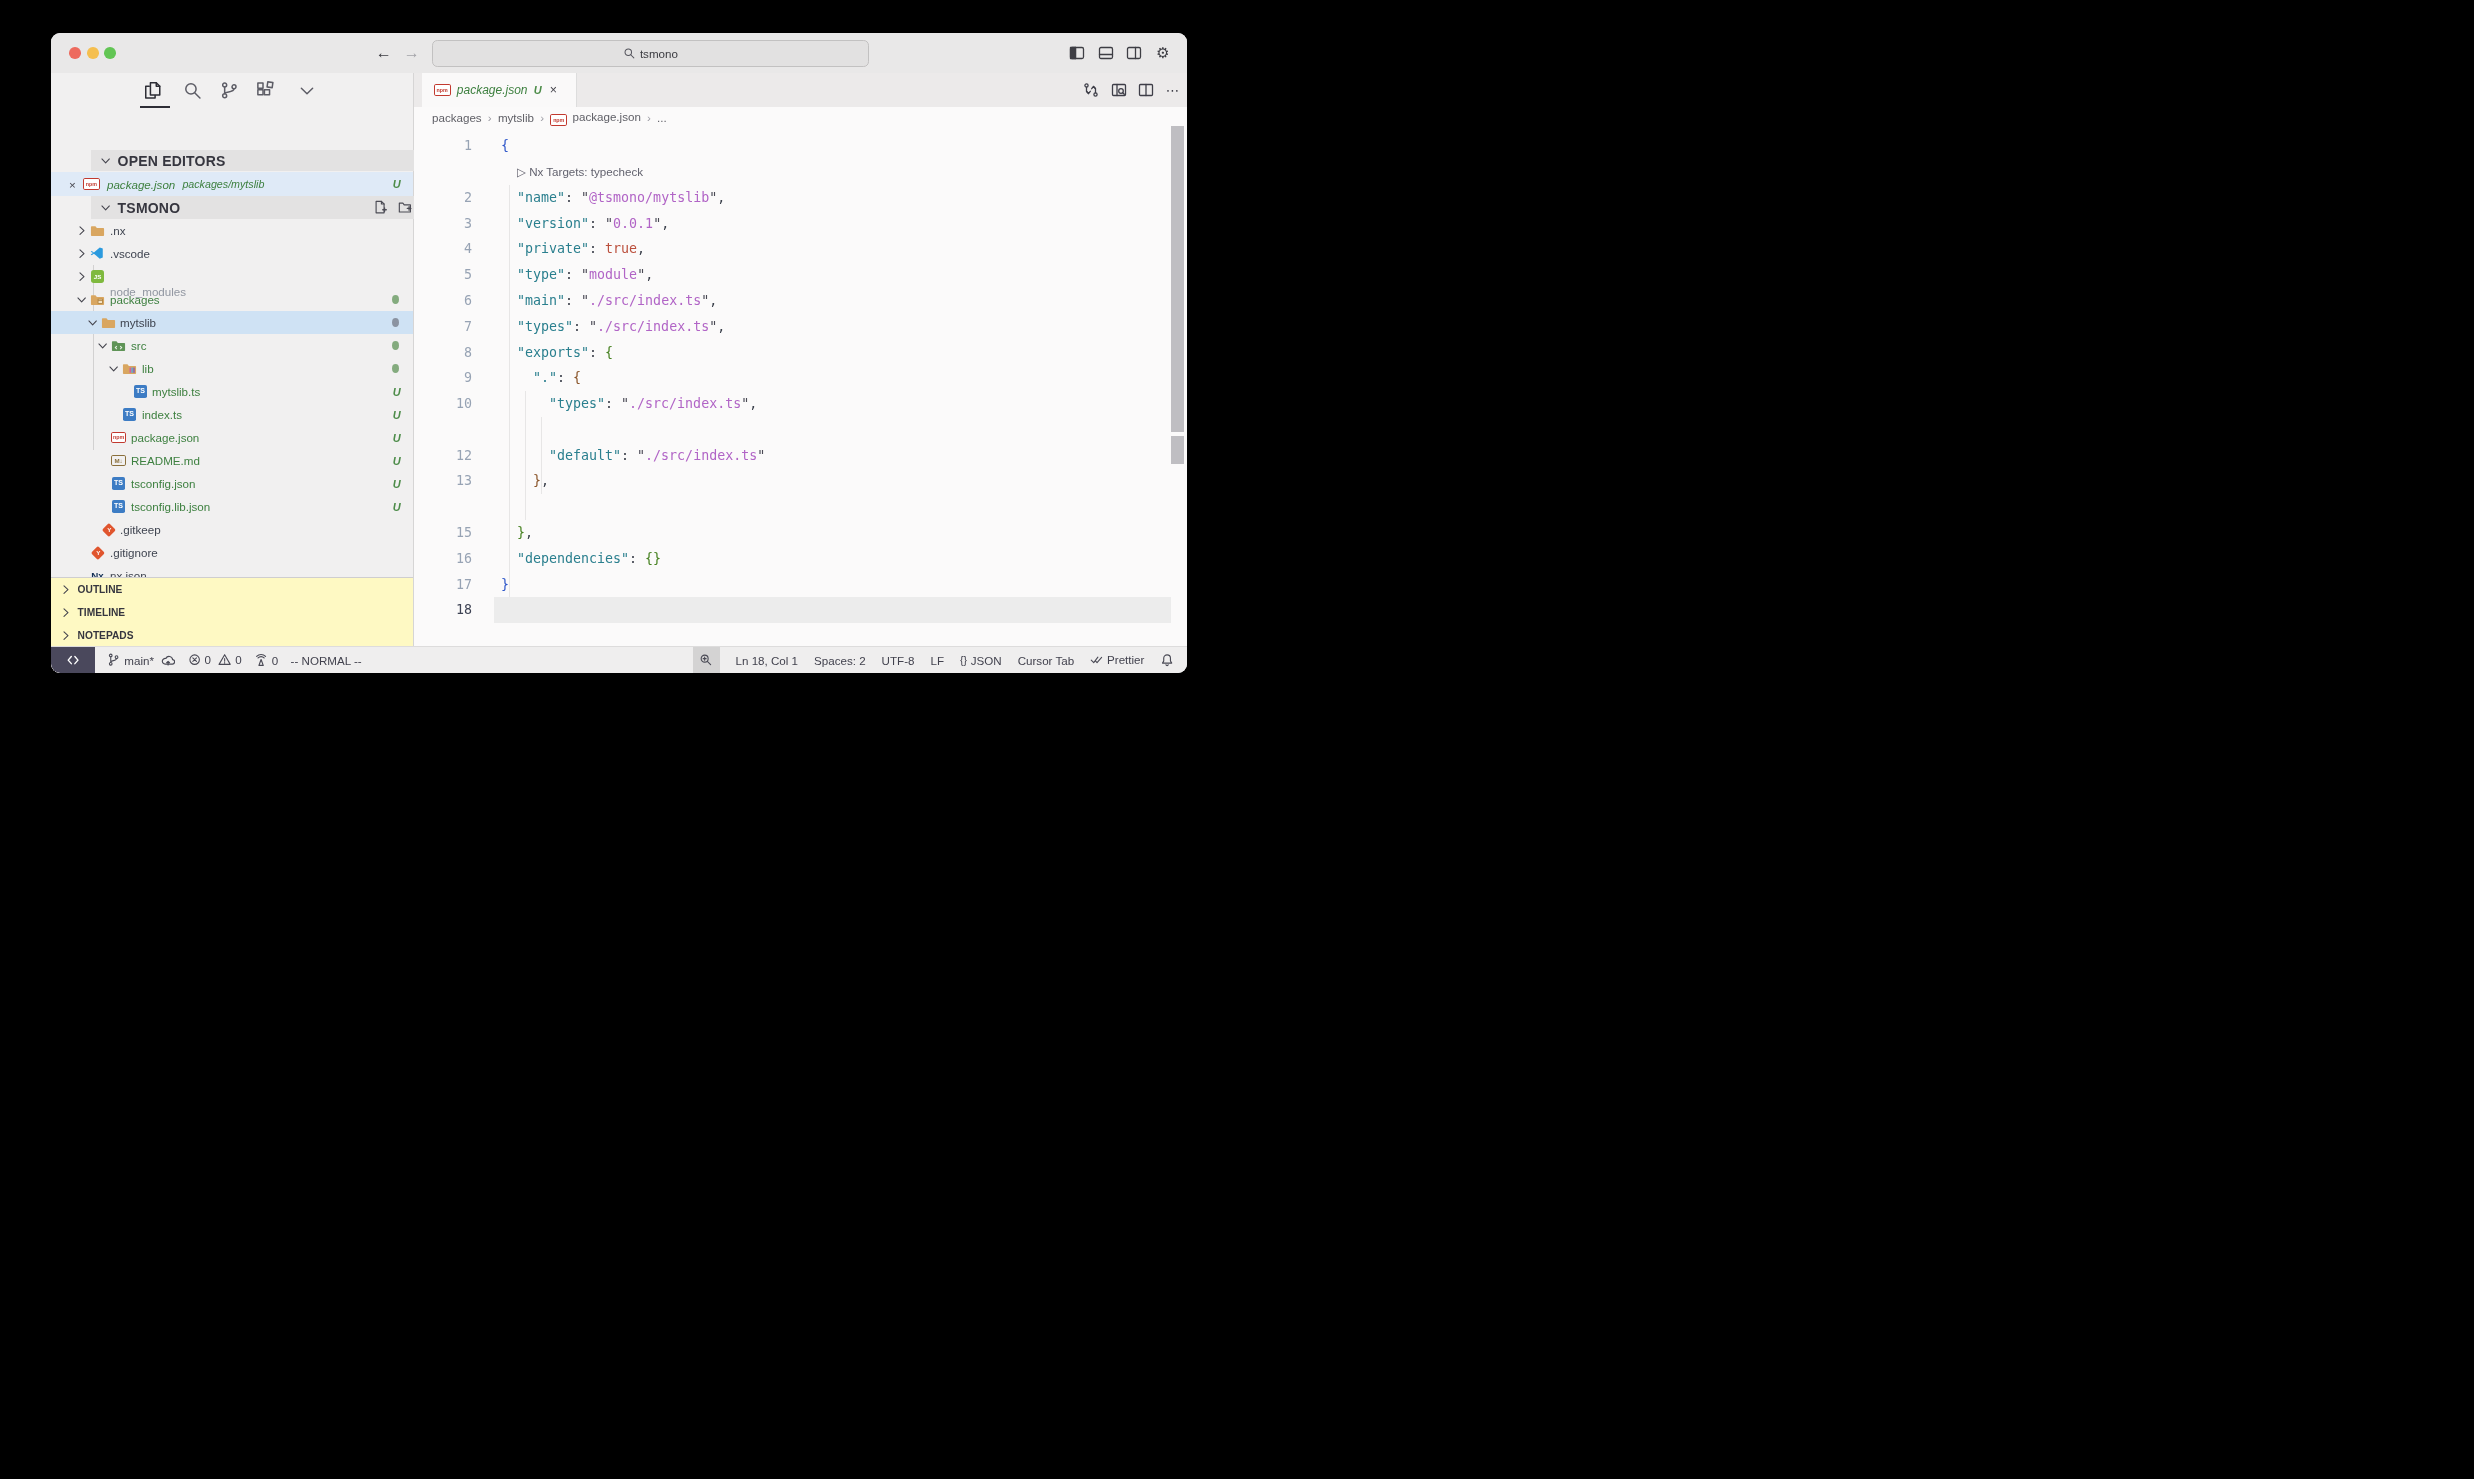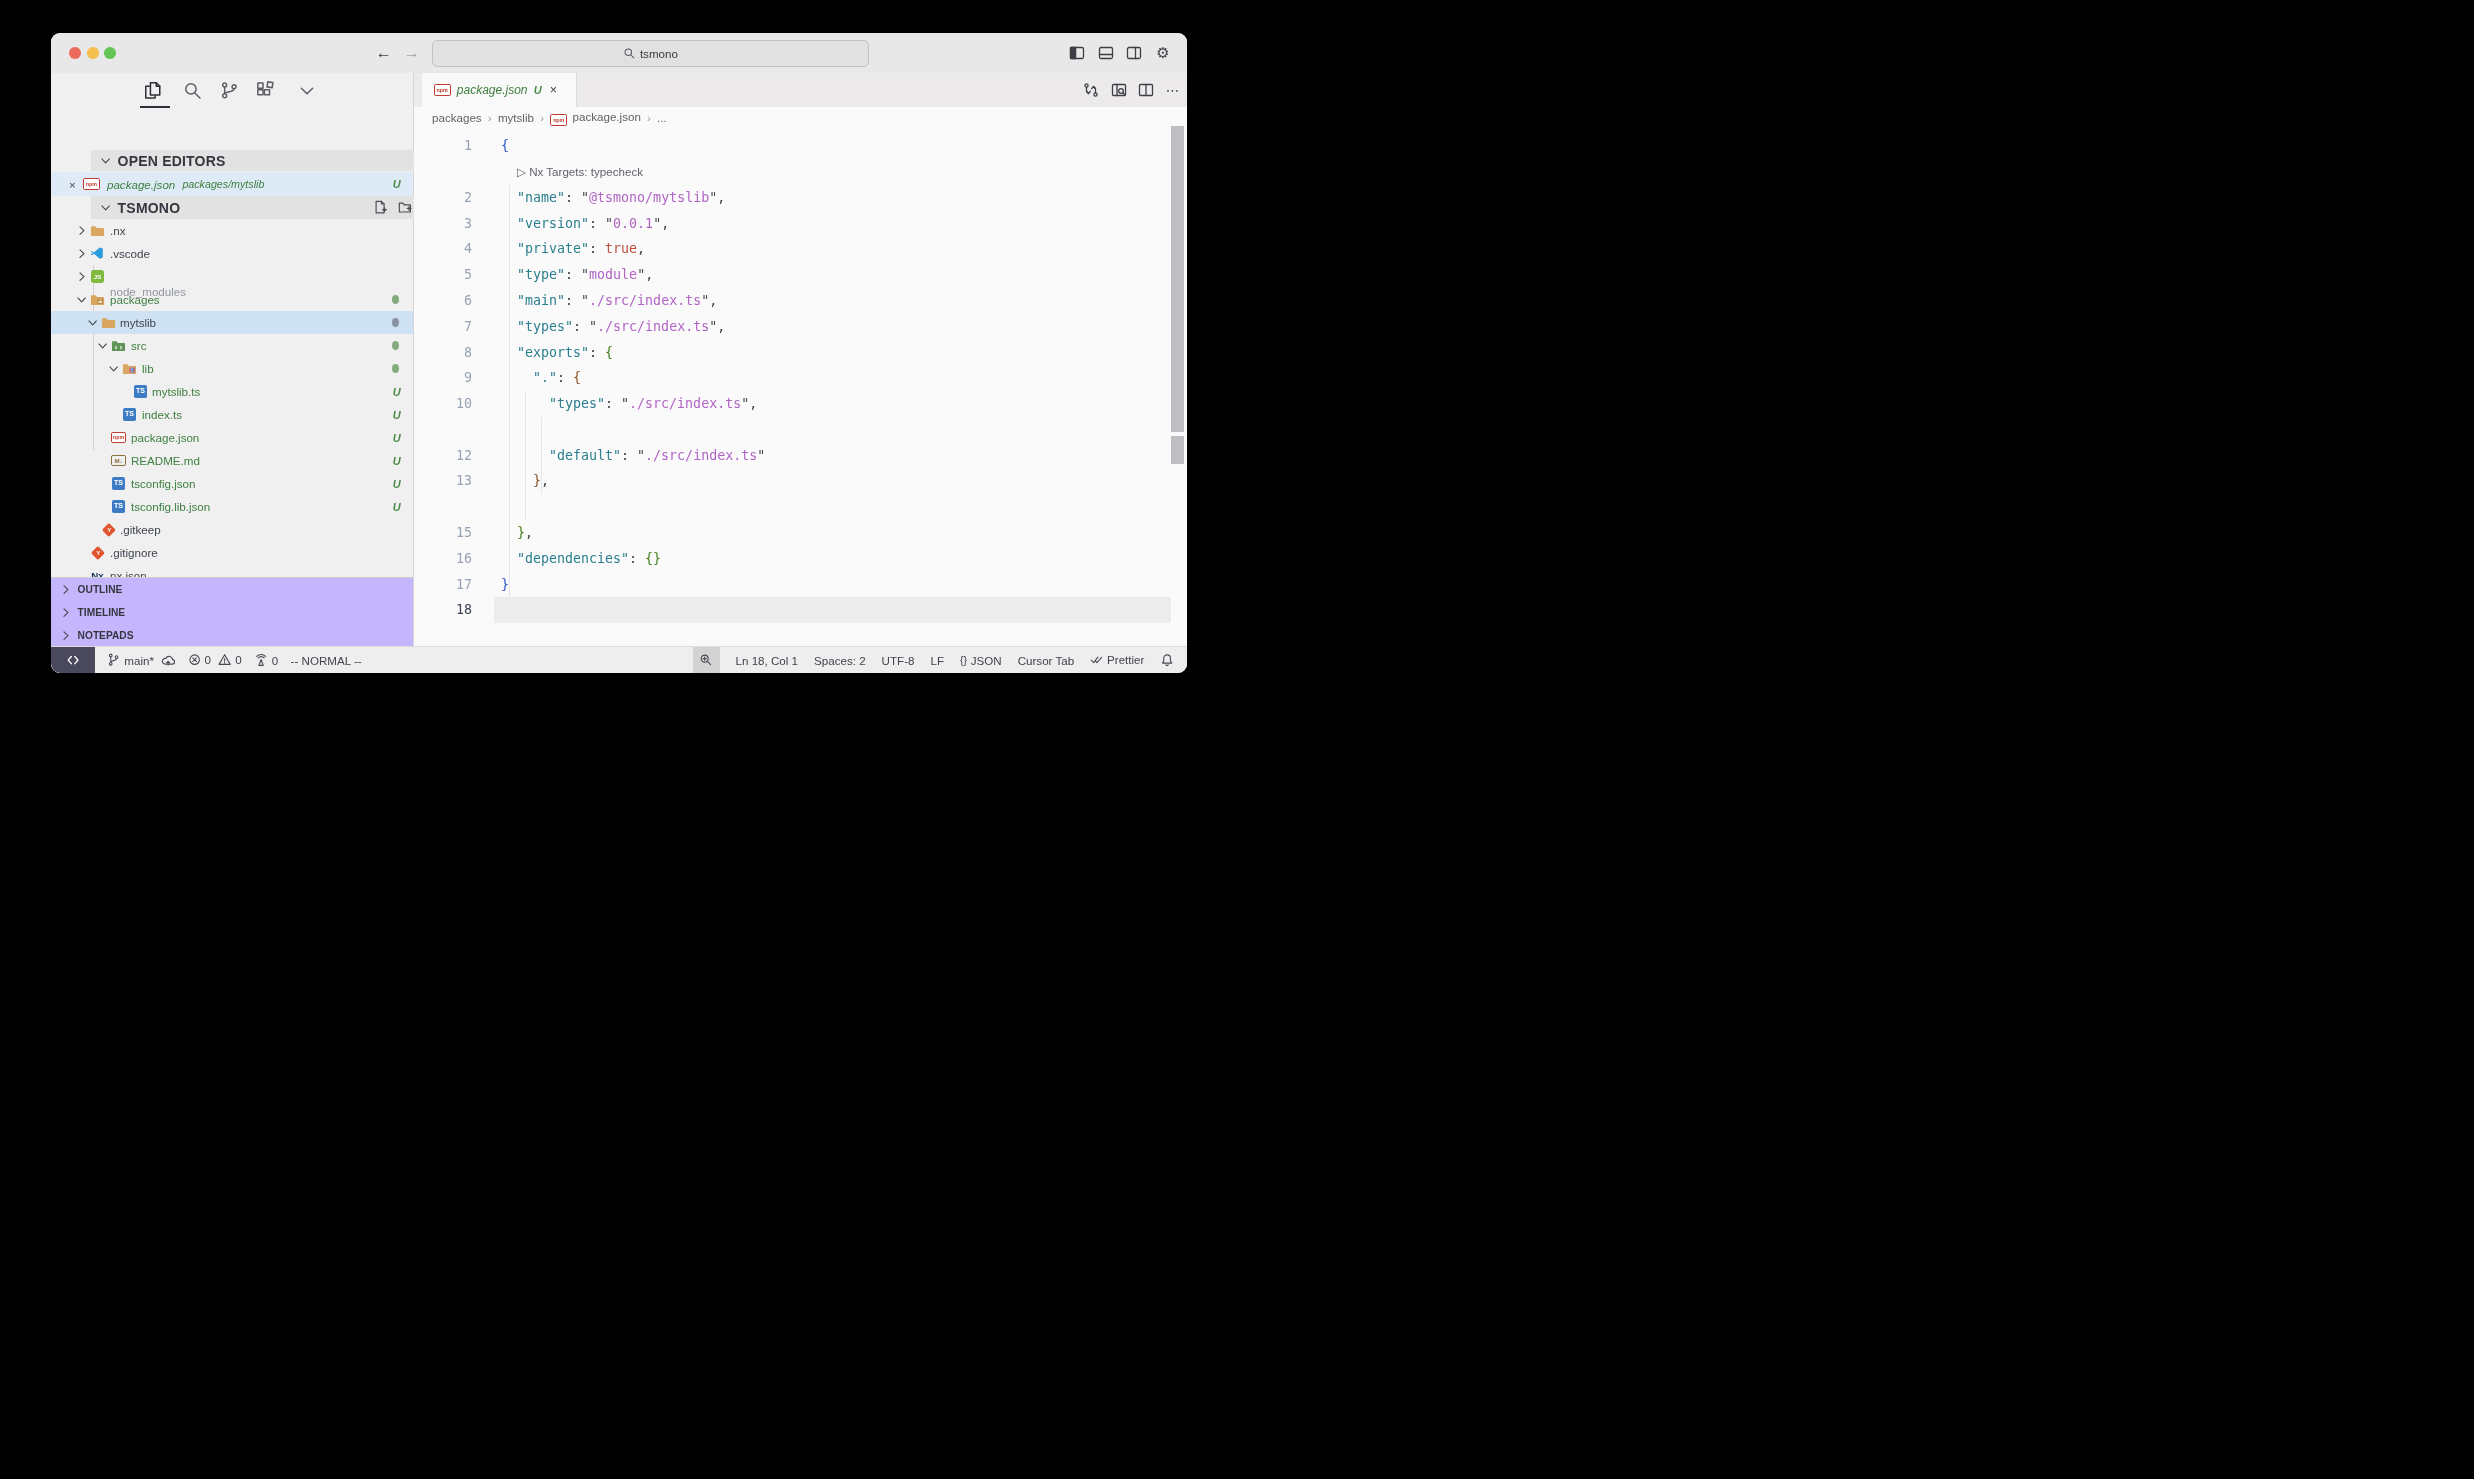--- a/index.html
+++ b/index.html
@@ -29,21 +29,21 @@
   .trow.sel{background:#cfe2f4;}
   .trow .chev{position:absolute;display:flex;}
   .trow .fico{position:absolute;display:flex;align-items:center;justify-content:center;width:15px;height:15px;}
   .trow .lbl{position:absolute;white-space:nowrap;}
   .c-green{color:#3e8040;} .c-gray{color:#9196a1;margin-top:30px;} .c-dark{color:#3f4450;} .c-gold{color:#9b7722;}
   .badge{position:absolute;right:12.4px;font-size:11px;font-style:italic;font-weight:bold;}
   .badge.u{color:#4d8c49;} .badge.m{color:#9b7722;}
   .dot{position:absolute;right:14.2px;width:7.1px;height:9px;border-radius:50%;}
   .dot.g{background:#84ab7e;} .dot.y{background:#8b93a1;}
   .guide{position:absolute;width:0.9px;background:#d2d1d1;}
-  .bottomsects{position:absolute;left:0;bottom:0;width:100%;background:#c4b5fd;border-top:0.9px solid #cfcecf;}
+  .bottomsects{position:absolute;left:0;bottom:0;width:100%;background:#fef9c3;border-top:0.9px solid #cfcecf;}
   .bsect{height:23px;display:flex;align-items:center;font-weight:bold;font-size:10.2px;color:#36363f;}
   .bsect .chev{margin:0 5.3px 0 8px;display:flex;}
   
   .chip{display:flex;align-items:center;justify-content:center;font-weight:bold;border-radius:1.8px;}
   .chip.ts{width:12.4px;height:12.4px;background:#3d7cc4;color:#fff;font-size:7.1px;}
   .chip.npm{width:15px;height:9.8px;border:1.3px solid #c2392f;color:#c2392f;font-size:5.3px;background:#fff;letter-spacing:0;}
   .chip.md{width:14.2px;height:9.8px;border:1.3px solid #8a6f3b;color:#8a6f3b;font-size:6.2px;background:transparent;}
   .chip.js{width:12.4px;height:12.4px;background:#7fb93e;color:#fff;font-size:6.2px;border-radius:2.7px;}
   .chip.nx{color:#143055;font-size:9.8px;font-weight:bold;}
   .chip.git{width:9.8px;height:9.8px;background:#e0552e;transform:rotate(45deg);border-radius:1.8px;color:#fff;}

